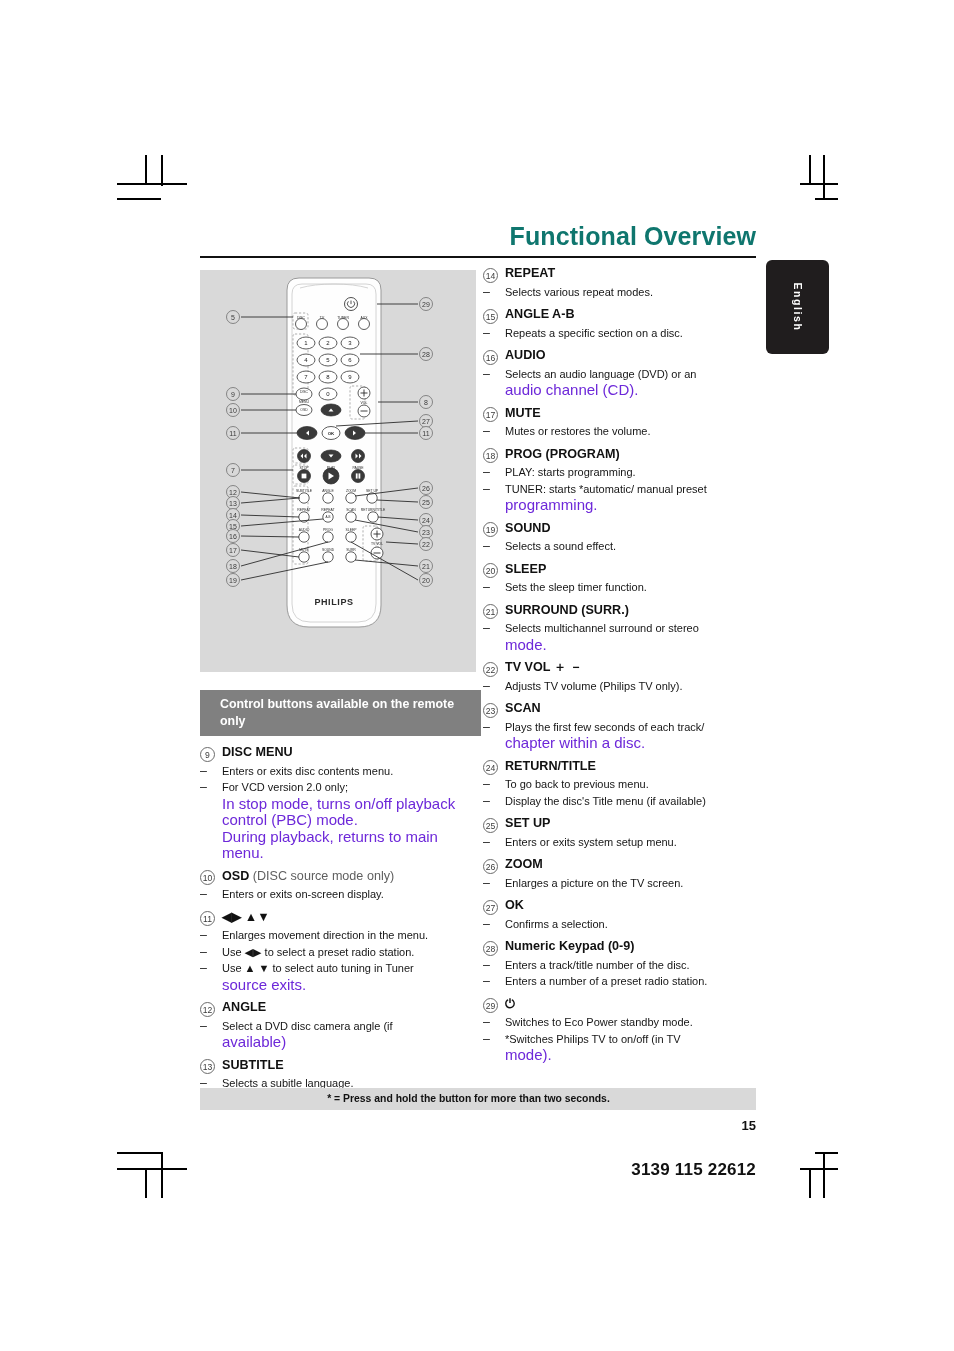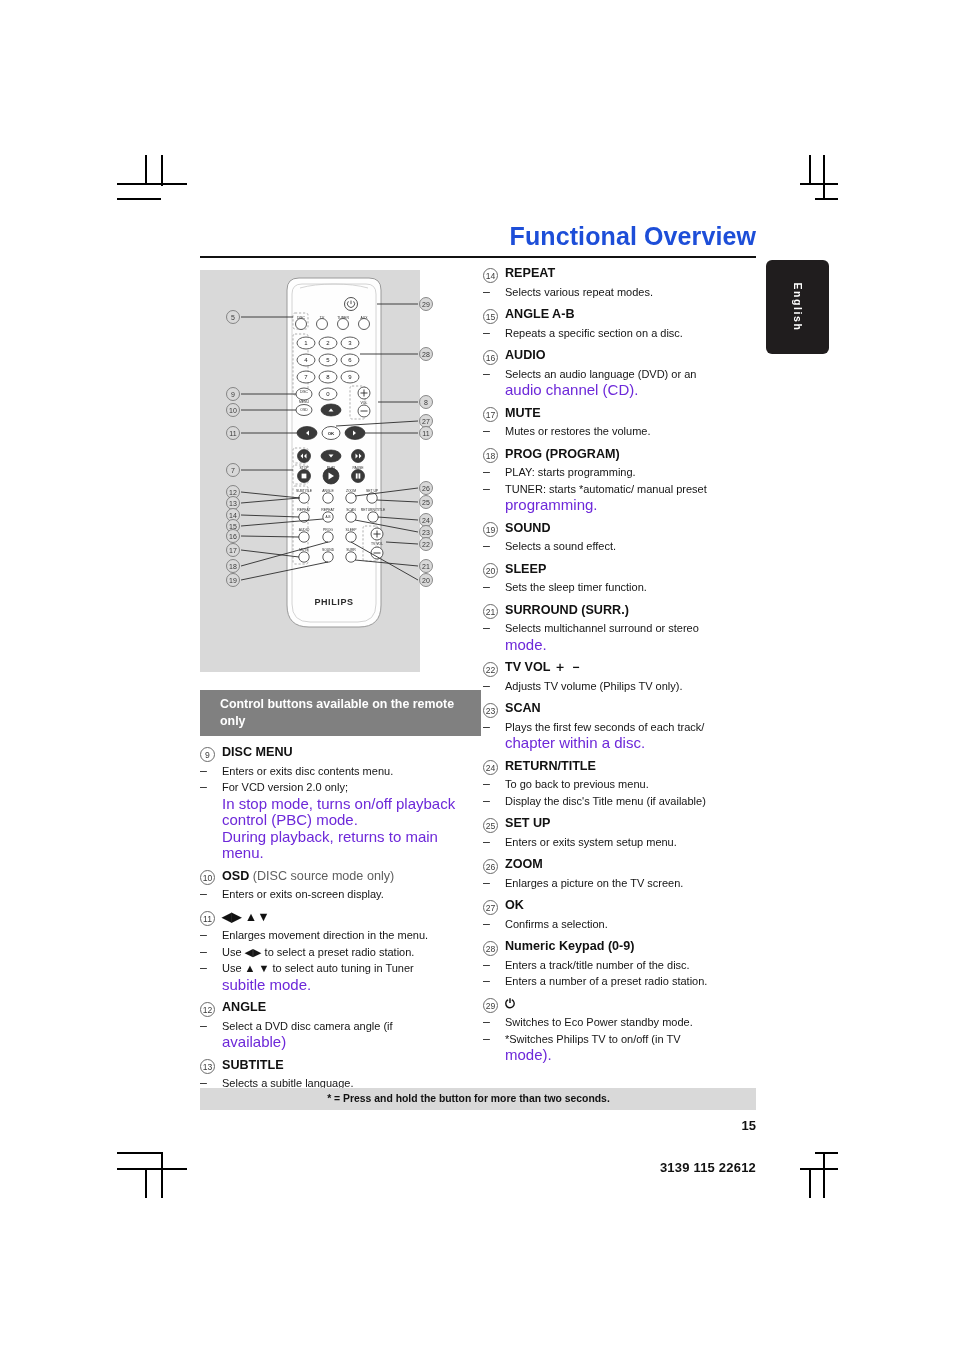--- a/index.html
+++ b/index.html
@@ -12,42 +12,42 @@
 
   
   .cm{position:absolute;background:#000;}
   .cm.h{height:2px;}
   .cm.v{width:2px;}
 
   
   #header-title{
     position:absolute;left:200px;top:222px;width:556px;
     text-align:right;font-size:25px;font-weight:bold;
-    letter-spacing:.1px;color:#1d4ed8;
+    letter-spacing:.1px;color:#0f766e;
   }
   #header-rule{
     position:absolute;left:200px;top:256px;width:556px;height:1.6px;background:#111;
   }
 
   
   #lang-tab{
     position:absolute;left:766px;top:260px;width:63px;height:94px;
     background:#201d1e;border-radius:6px;
   }
   #lang-tab span{
     position:absolute;left:50%;top:50%;
     transform:translate(-50%,-50%) rotate(90deg);
     transform-origin:center;
     color:#fff;font-size:10.5px;font-weight:bold;letter-spacing:1.6px;
     white-space:nowrap;
   }
 
   
   #remote-figure{
-    position:absolute;left:200px;top:270px;width:220px;height:402px;
+    position:absolute;left:200px;top:270px;width:276px;height:402px;
     background:#d9d9d9;
   }
   .rf-svg{position:absolute;left:0;top:0;}
 
   
   #left-col{position:absolute;left:200px;top:690px;width:270px;}
   #section-band{
     background:#808080;color:#fff;font-weight:bold;font-size:12.4px;
     line-height:16.5px;padding:6px 20px 7px 20px;width:241px;box-sizing:content-box;
     margin-bottom:9px;
@@ -79,21 +79,21 @@
   #footnote span{
     display:block;text-align:center;font-size:10.4px;font-weight:bold;
     line-height:22px;color:#111;padding-right:19px;
   }
   #page-number{
     position:absolute;left:200px;top:1118px;width:556px;text-align:right;
     font-size:13px;font-weight:bold;color:#111;
   }
   #doc-code{
     position:absolute;left:200px;top:1160px;width:556px;text-align:right;
-    font-size:13px;font-weight:bold;color:#111;letter-spacing:.2px;
+    font-size:17px;font-weight:bold;color:#111;letter-spacing:.2px;
   }
 </style>
 </head>
 <body>
 
 <div class="page">
 
   <div class="cm h" style="left:117px;top:183px;width:70px;"></div>
   <div class="cm v" style="left:145px;top:155px;height:30px;"></div>
   <div class="cm h" style="left:117px;top:198px;width:44px;"></div>
@@ -387,21 +387,21 @@
             <div class="btext">Enlarges movement direction in the menu.</div>
           </div>
           <div class="bullet">
             <div class="dash">–</div>
             <div class="btext">Use ◀▶ to select a preset radio station.</div>
           </div>
           <div class="bullet">
             <div class="dash">–</div>
             <div class="btext">Use ▲ ▼ to select auto tuning in Tuner</div>
           </div>
-          <div class="cont">subitle mode.</div>
+          <div class="cont">source exits.</div>
         </div>
         <div class="entry">
           <div class="entry-head">
             <div class="num">12</div>
             <div class="head-text">ANGLE</div>
           </div>
           <div class="bullet">
             <div class="dash">–</div>
             <div class="btext">Select a DVD disc camera angle (if</div>
           </div>

